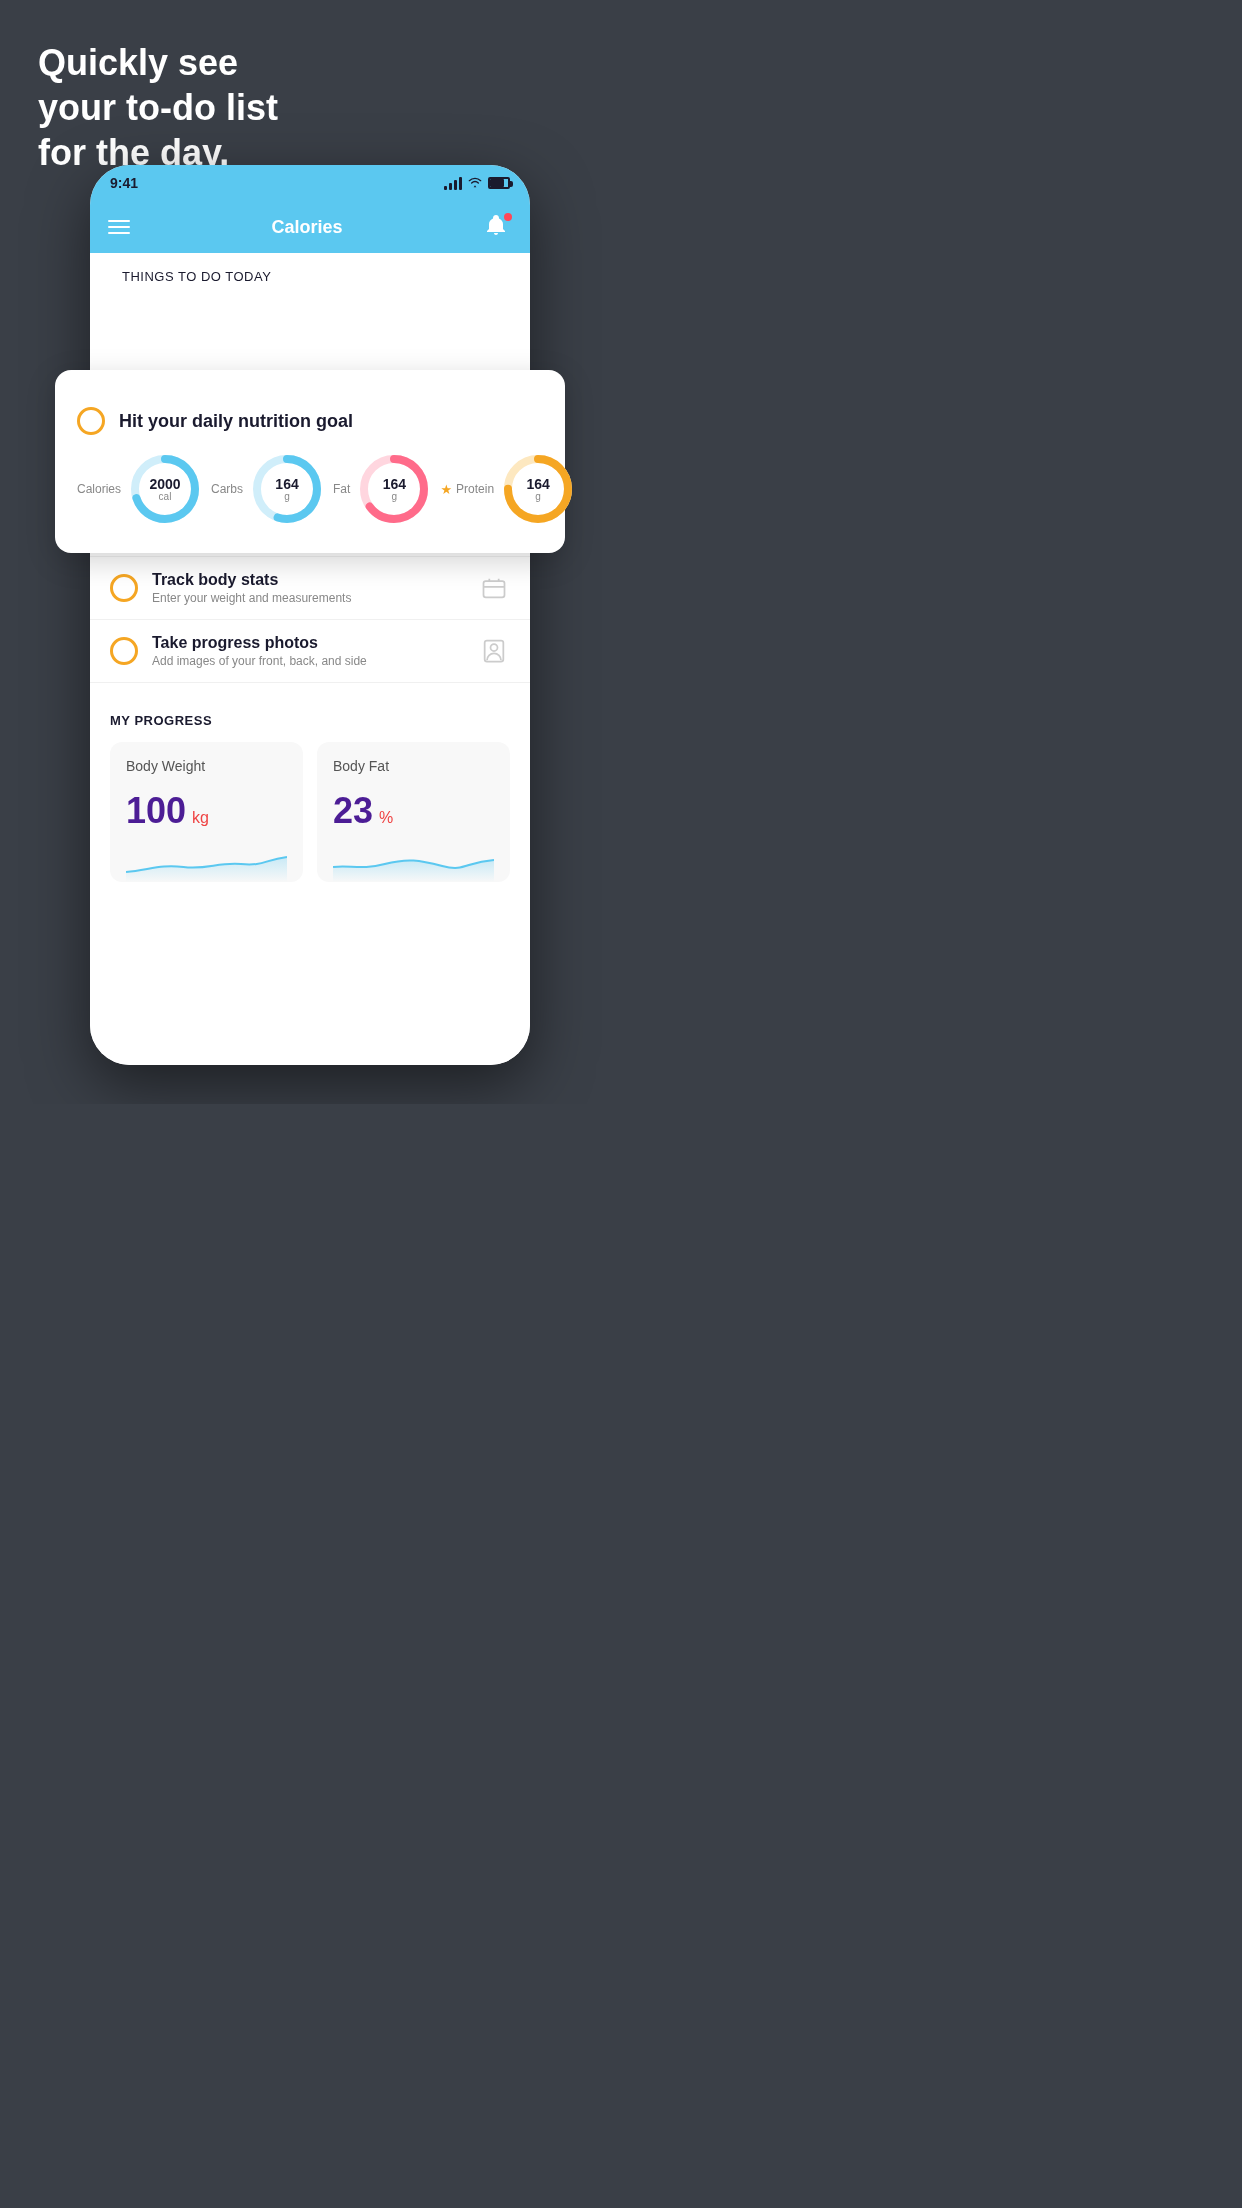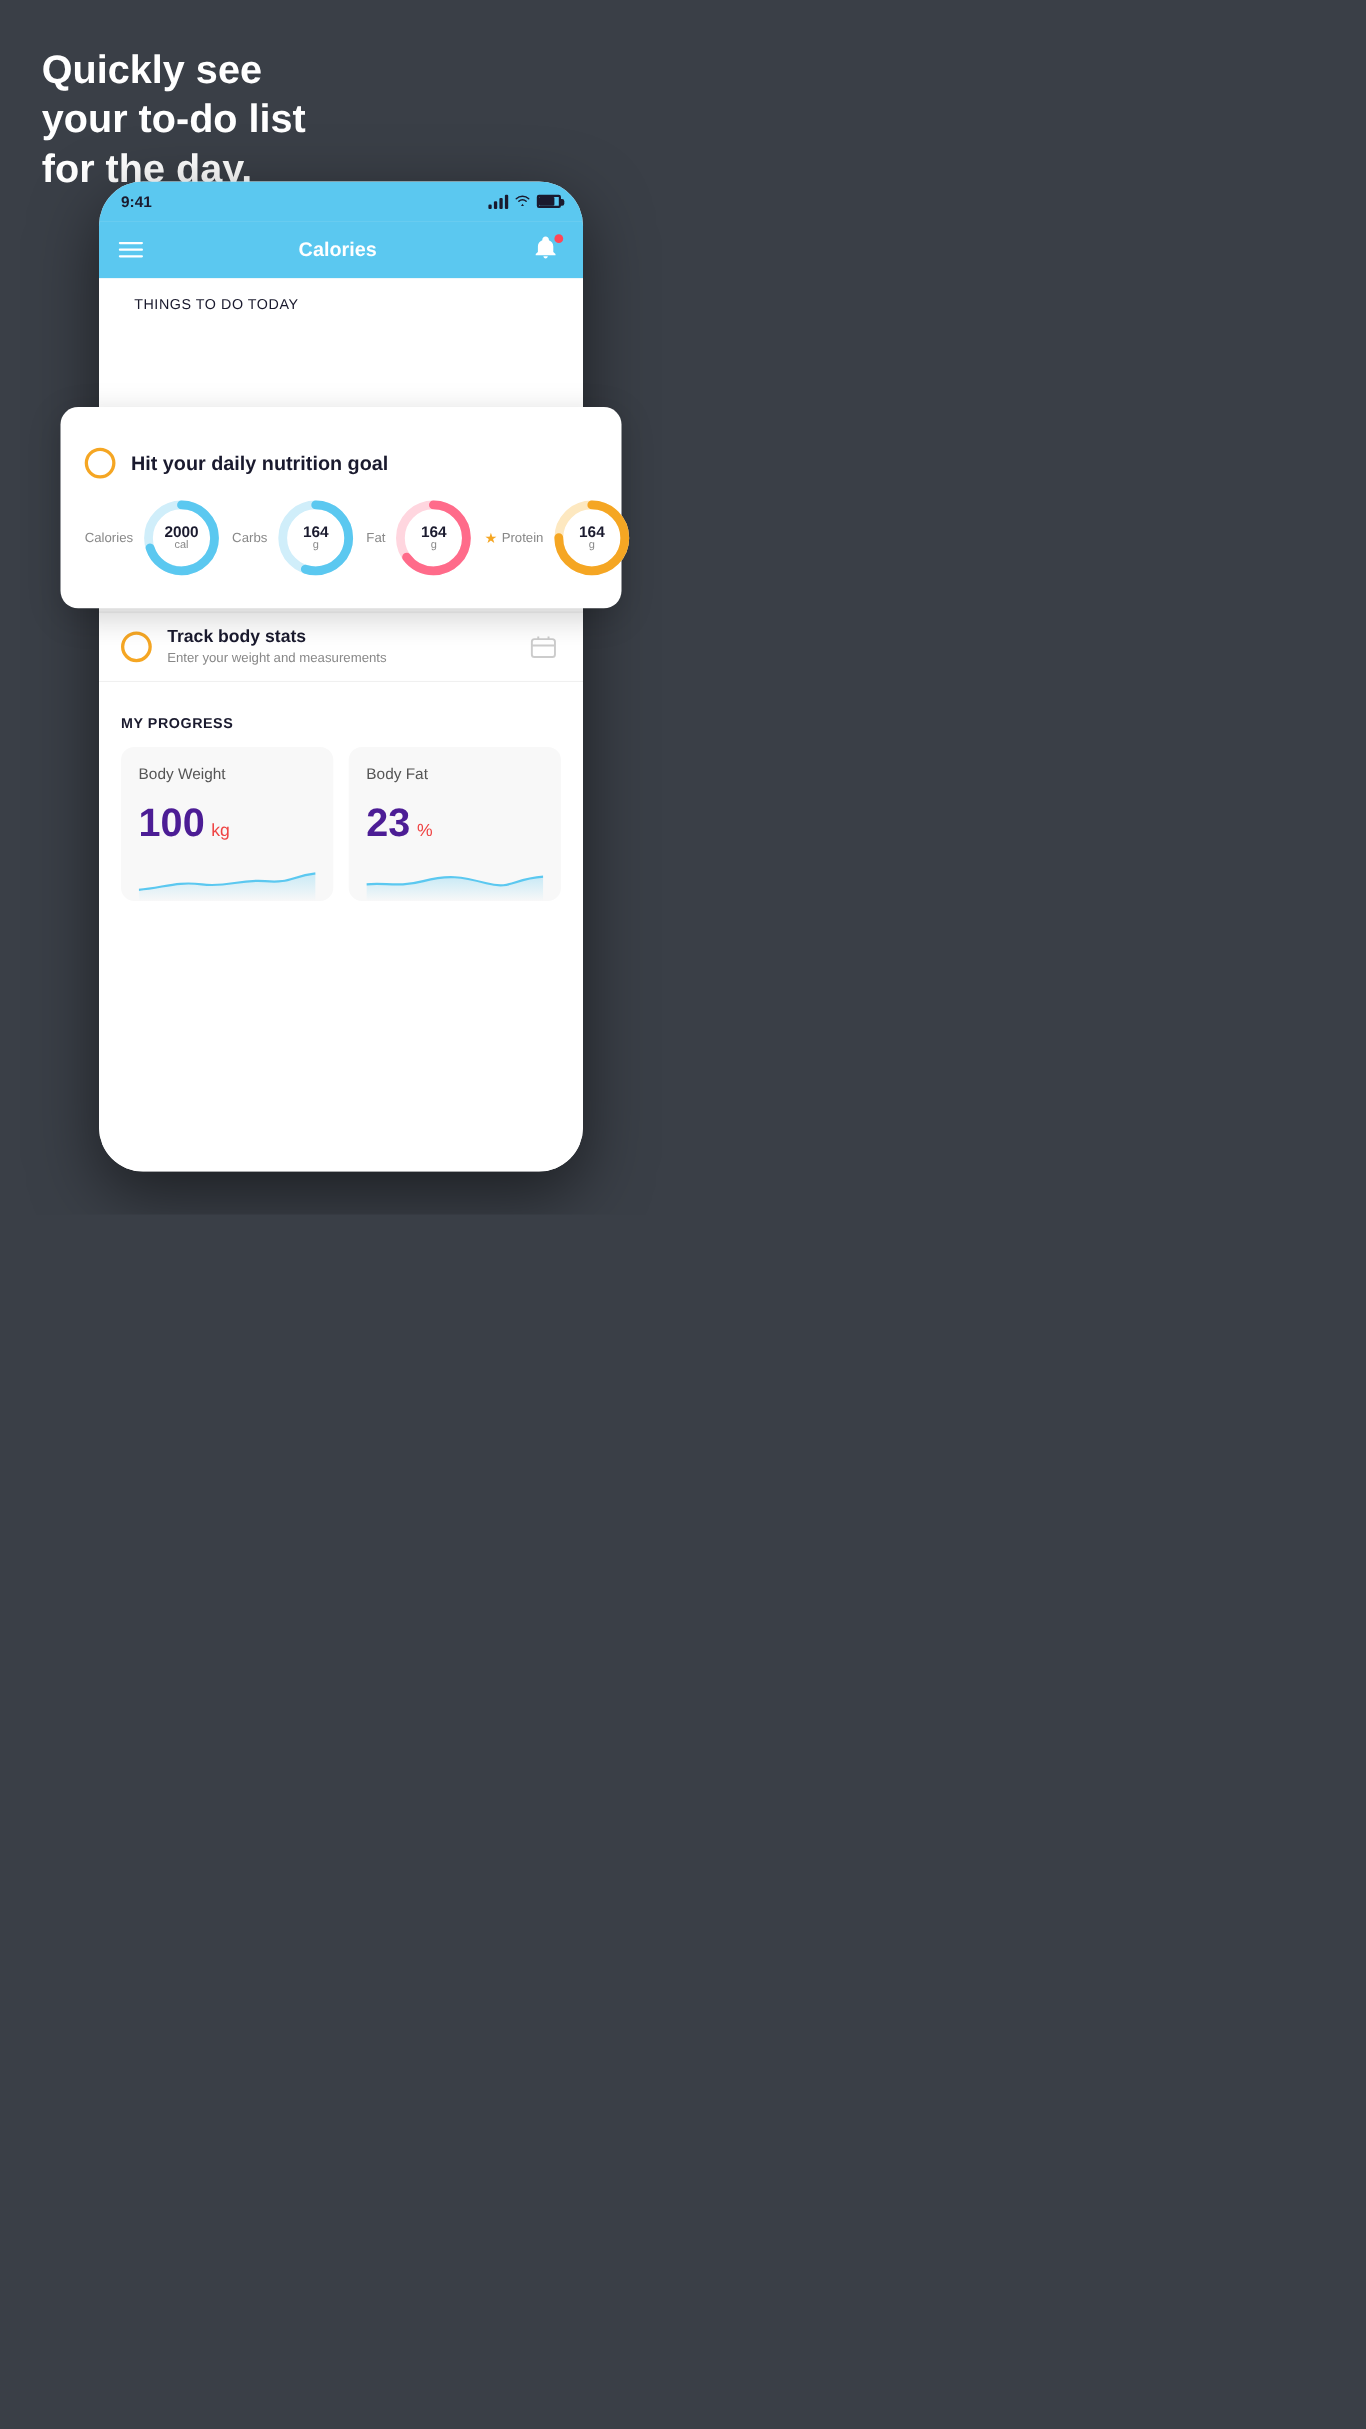--- a/index.html
+++ b/index.html
@@ -394,20 +394,34 @@
           <div class="todo-sub">Enter your weight and measurements</div>
         </div>
         <div class="todo-icon-box">
           <svg viewBox="0 0 24 24" fill="none" stroke="#ccc" stroke-width="1.5">
             <rect x="3" y="6" width="18" height="14" rx="2"></rect>
             <path d="M8 6V4M16 6V4M3 11h18"></path>
           </svg>
         </div>
       </div>
 
+      <div class="todo-item">
+        <div class="circle-radio"></div>
+        <div class="todo-text-group">
+          <div class="todo-main">Take progress photos</div>
+          <div class="todo-sub">Add images of your front, back, and side</div>
+        </div>
+        <div class="todo-icon-box">
+          <svg viewBox="0 0 24 24" fill="none" stroke="#ccc" stroke-width="1.5">
+            <rect x="4" y="3" width="16" height="18" rx="2"></rect>
+            <circle cx="12" cy="9" r="3"></circle>
+            <path d="M6 20c0-3.3 2.7-6 6-6s6 2.7 6 6"></path>
+          </svg>
+        </div>
+      </div>
 
       <div style="margin-top: 30px; padding: 0 20px 0;">
         <div class="progress-header">MY PROGRESS</div>
         <div class="progress-cards">
 
           <div class="progress-card">
             <div class="progress-card-title">Body Weight</div>
             <div class="progress-value-row">
               <span class="progress-value">100</span>
               <span class="progress-unit">kg</span>

